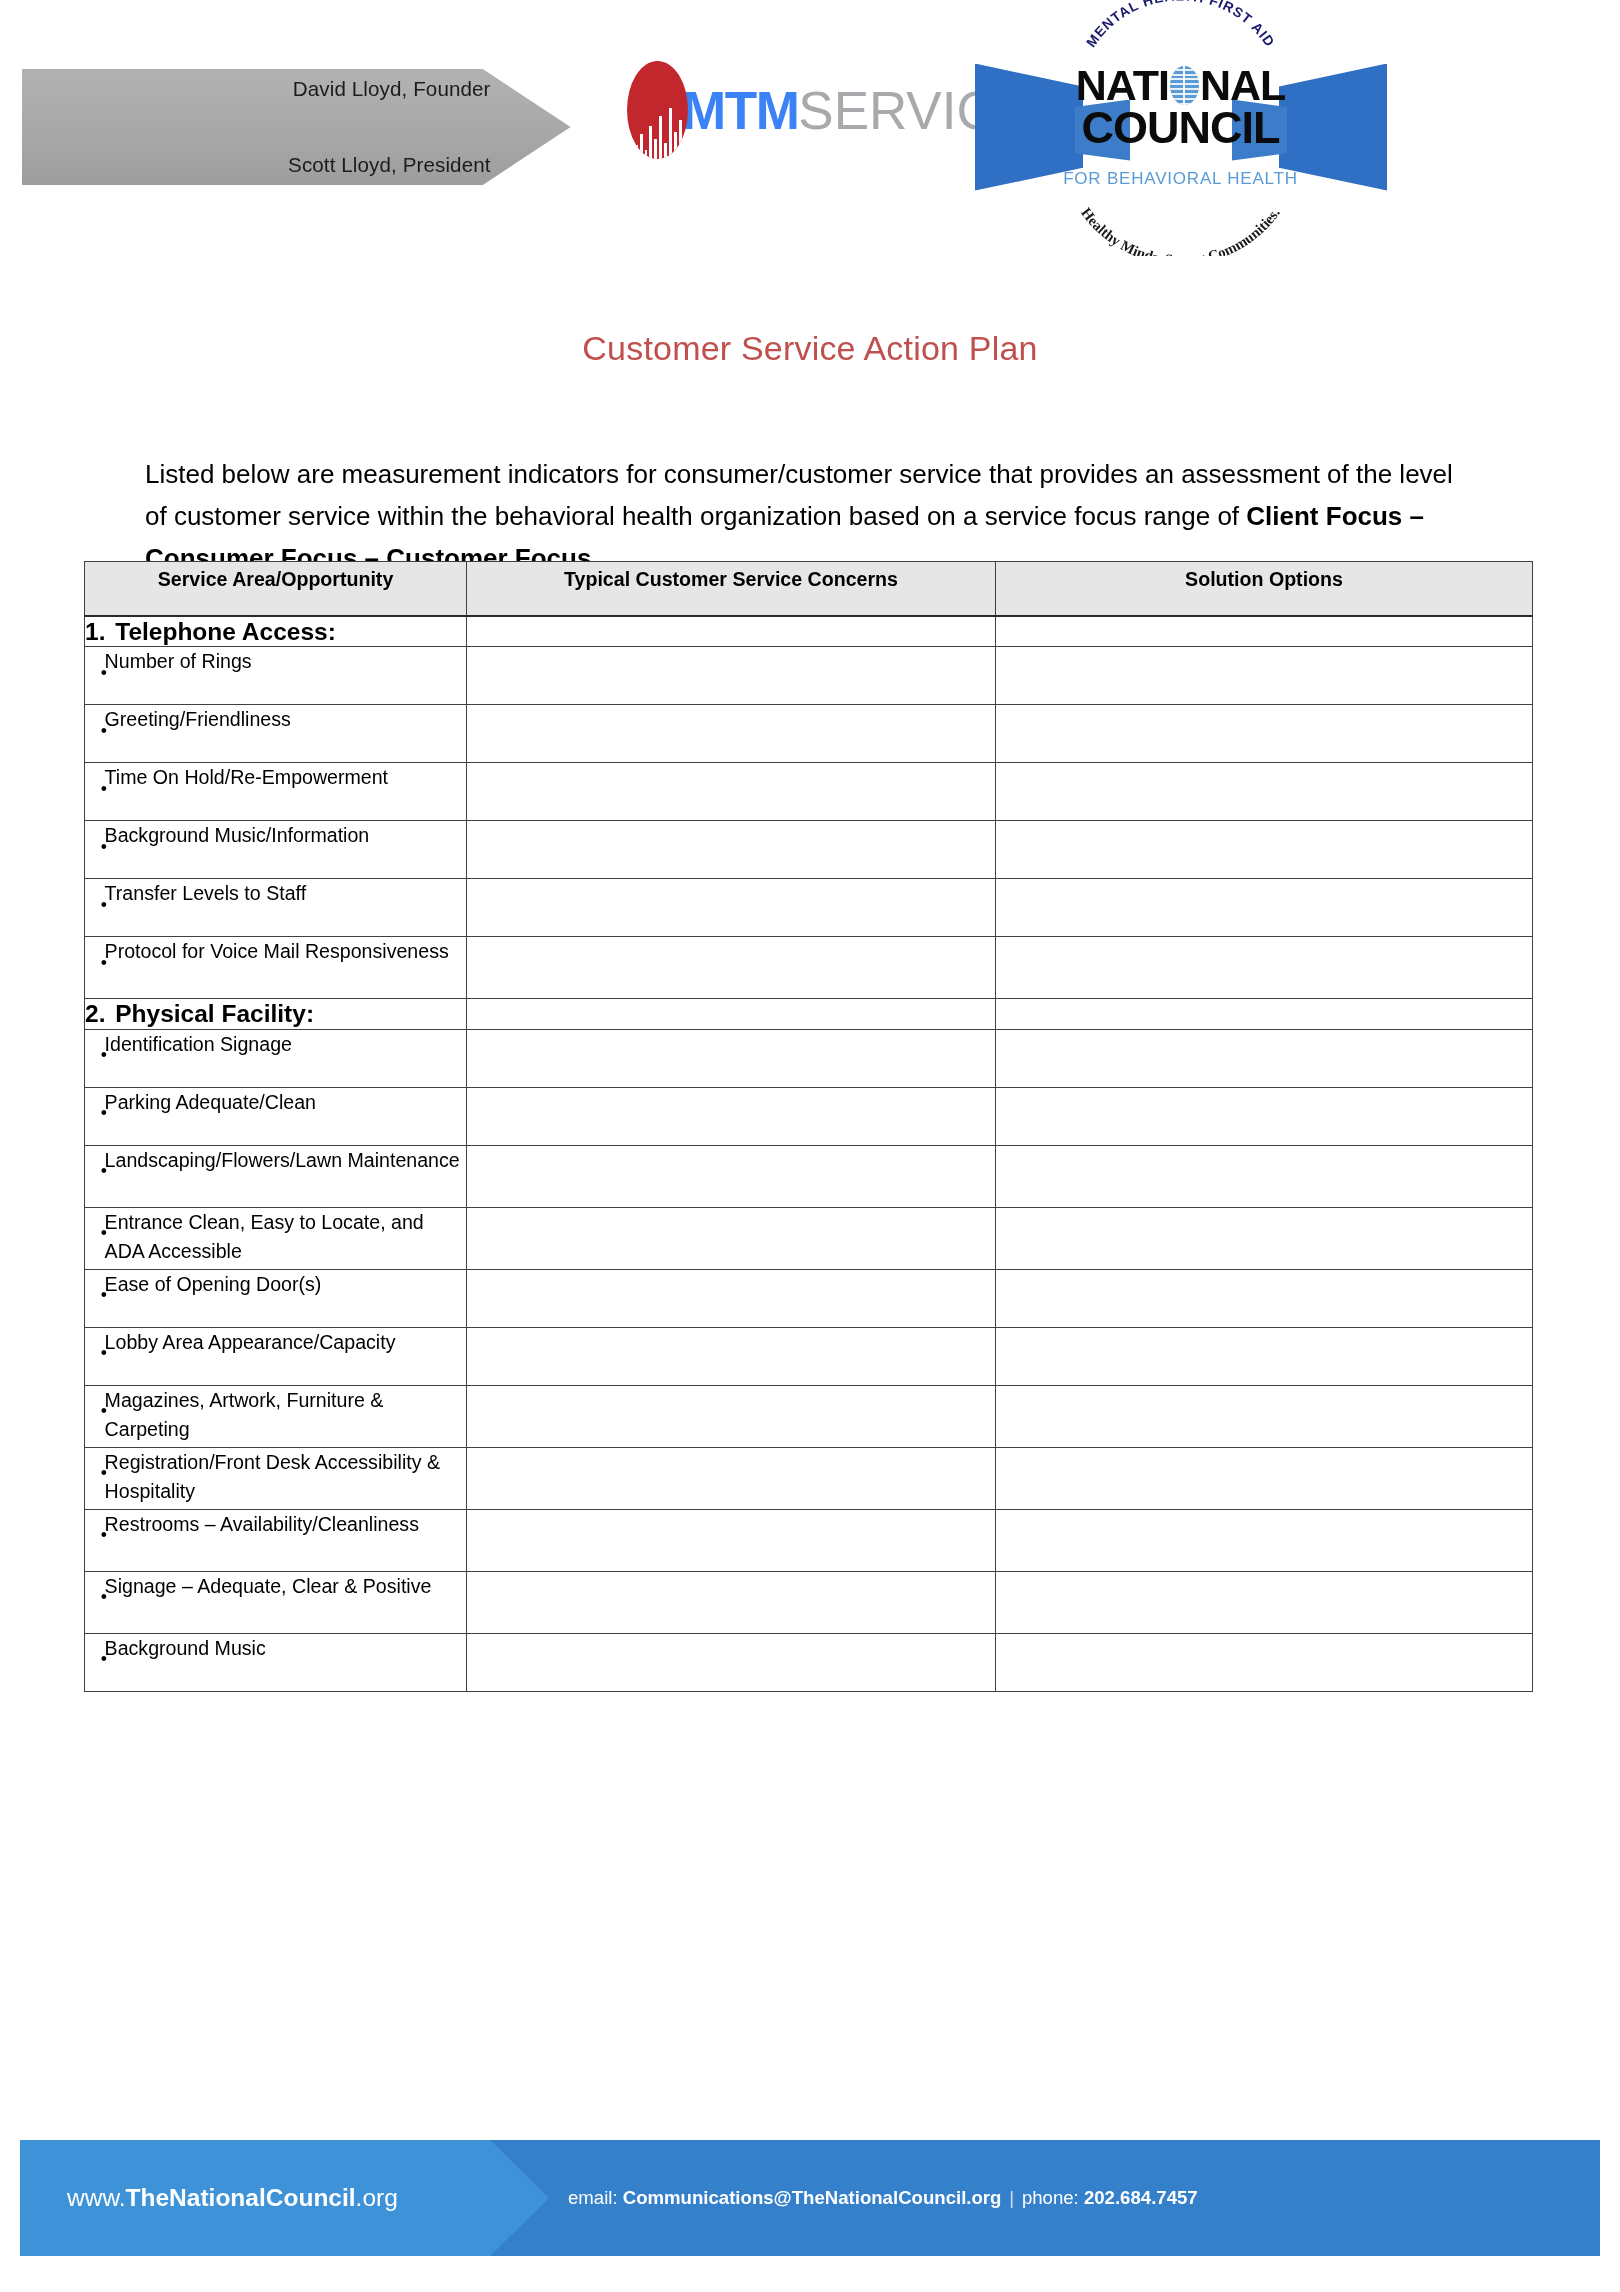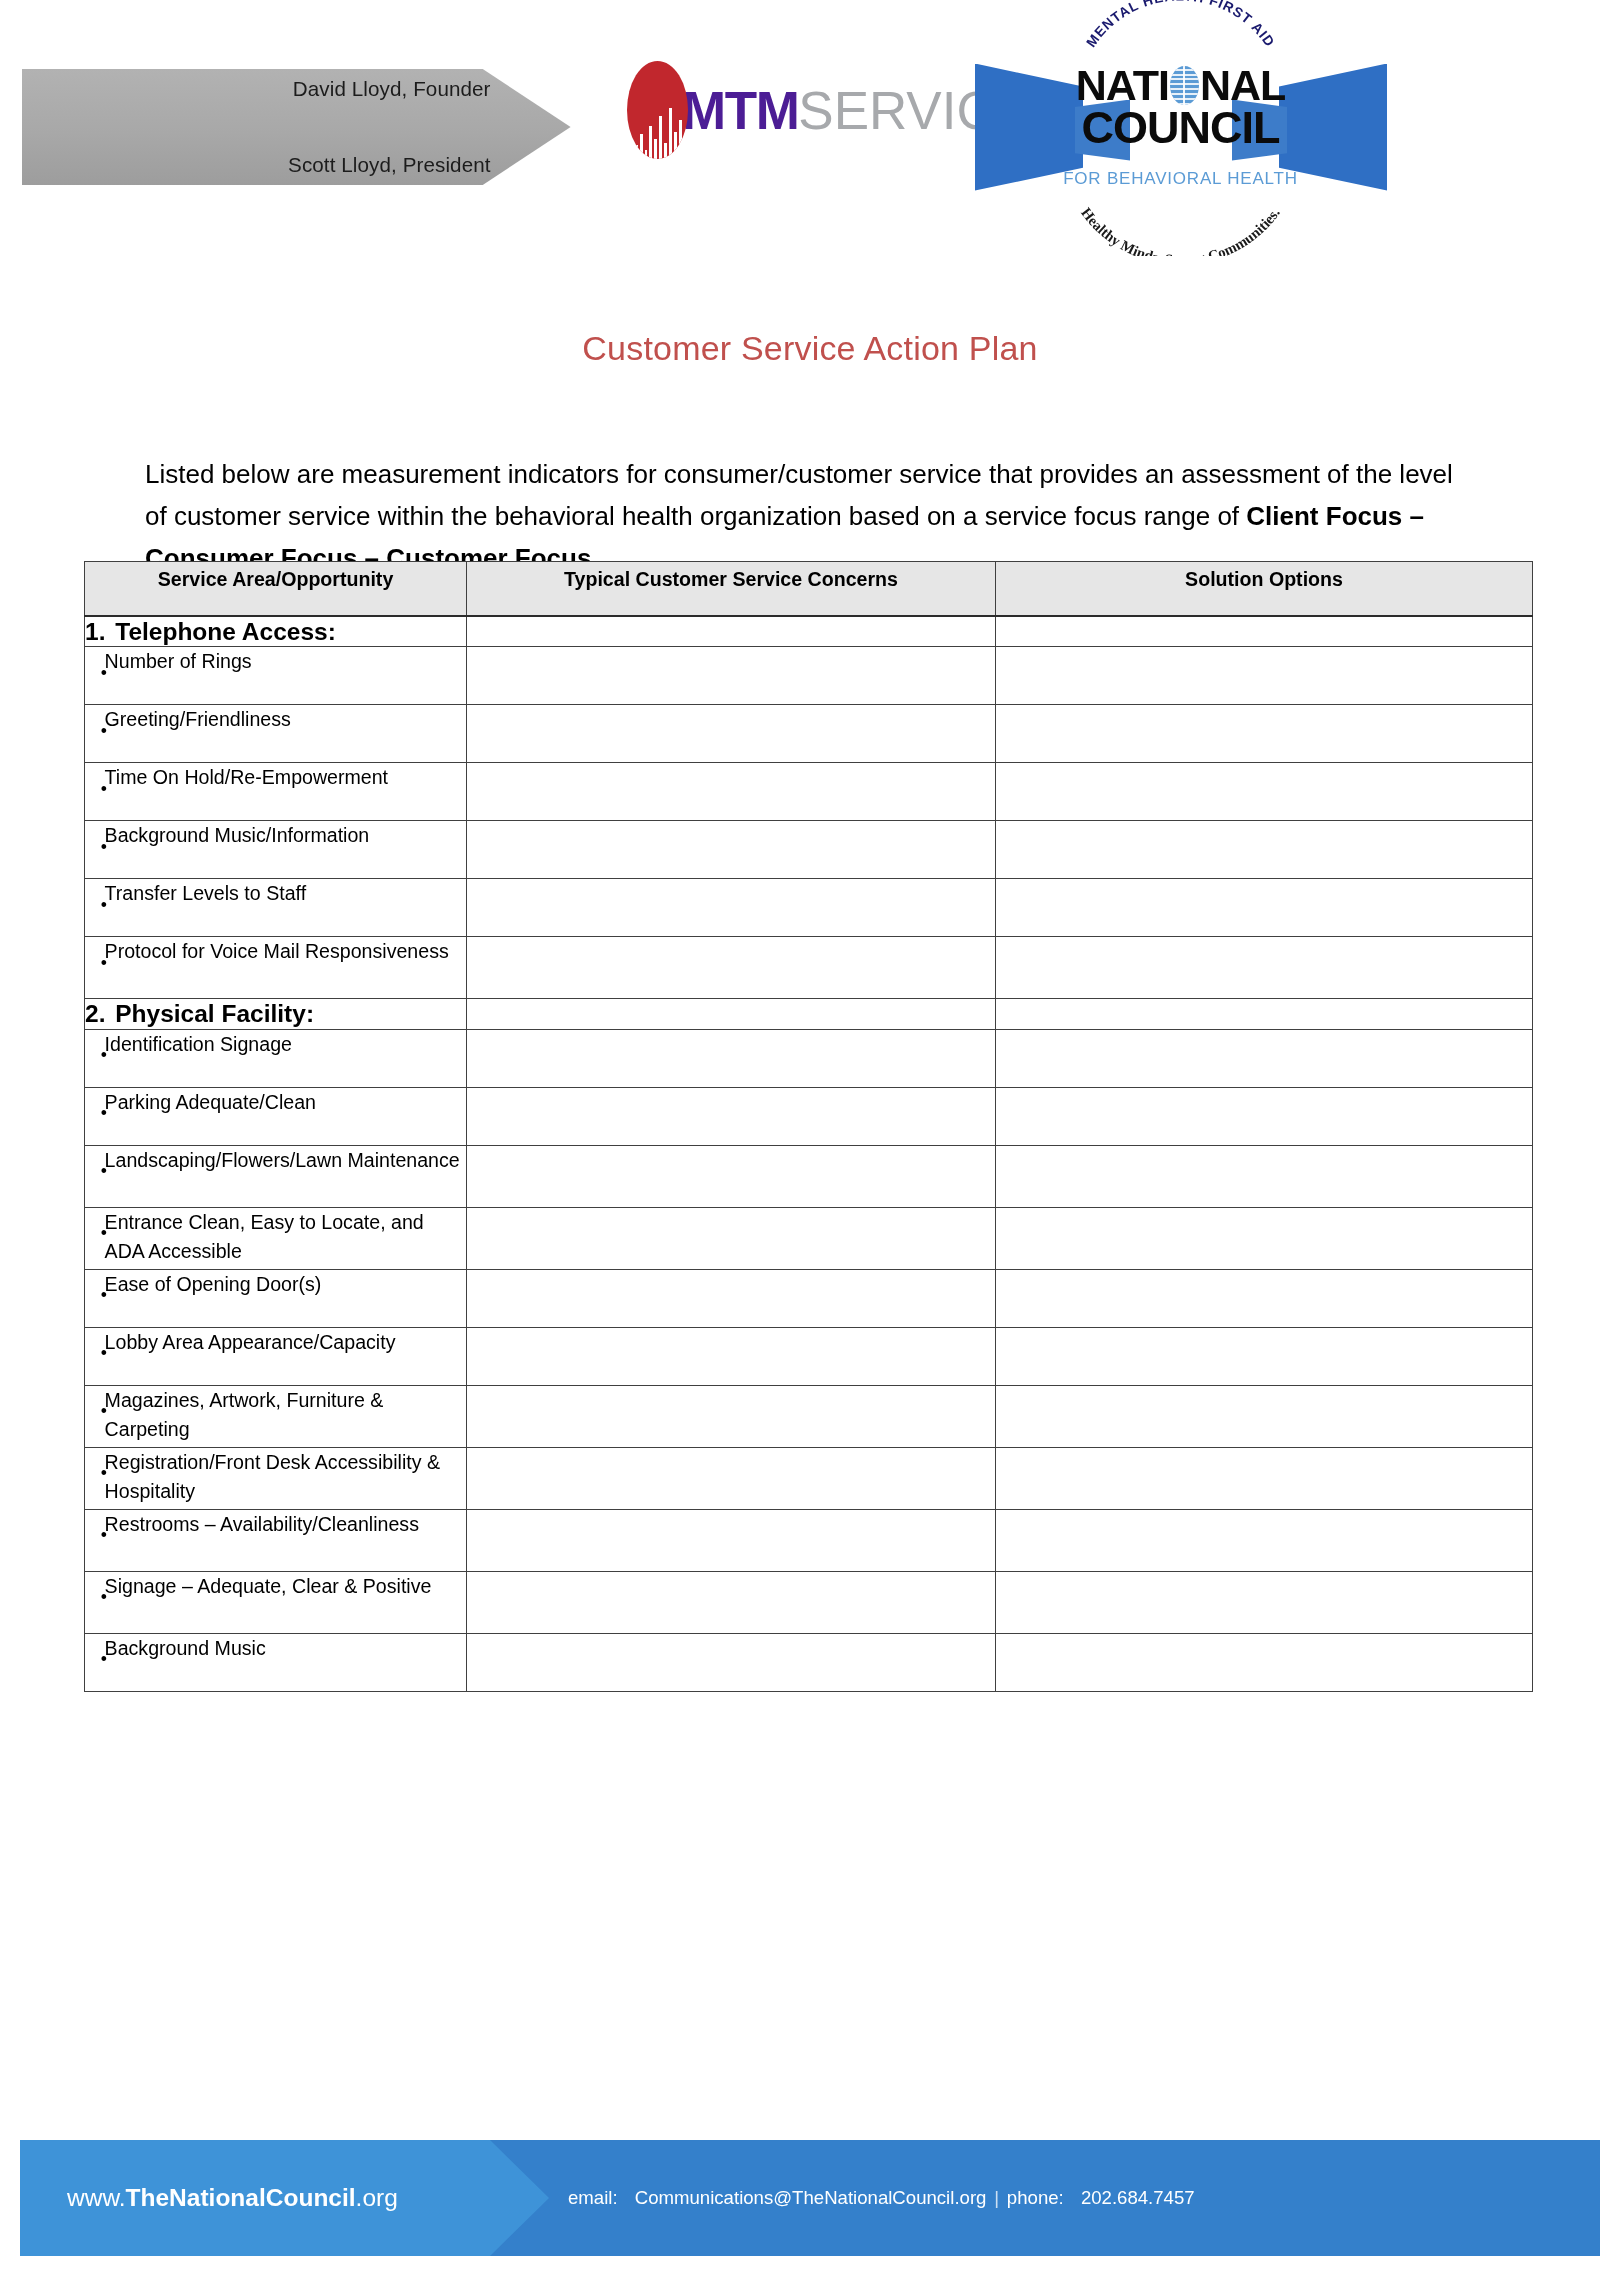--- a/index.html
+++ b/index.html
@@ -83,21 +83,21 @@
     background: #ffffff;
   }
   .mtm-word {
     margin-left: -5.9px;
     font-size: 53px;
     font-weight: bold;
     letter-spacing: -1.5px;
     line-height: 1;
     white-space: nowrap;
   }
-  .mtm-word .dark { color: #4c1d95; }
+  .mtm-word .dark { color: #3b82f6; }
   .mtm-word .light { color: #a7a9ac; font-weight: normal; letter-spacing: 0px;}
 
   
   .nc-logo {
     position: absolute;
     left: 975px;
     top: 19.6px;
     width: 412px;
     height: 250px;
   }
@@ -322,21 +322,21 @@
   .footer-contact {
     position: absolute;
     left: 568px;
     top: 50%;
     transform: translateY(-50%);
     color: #ffffff;
     font-size: 18.6px;
     white-space: nowrap;
     z-index: 3;
   }
-  .footer-contact .b { font-weight: normal; margin-left: 12px; }
+  .footer-contact .b { font-weight: bold; }
   .footer-contact .sep { opacity: .75; margin: 0 7.8px; }
 </style>
 </head>
 <body>
 
 <div class="header">
 
   <div class="gray-banner">
     <div class="line">David Lloyd, Founder</div>
     <div class="line">Scott Lloyd, President</div>

